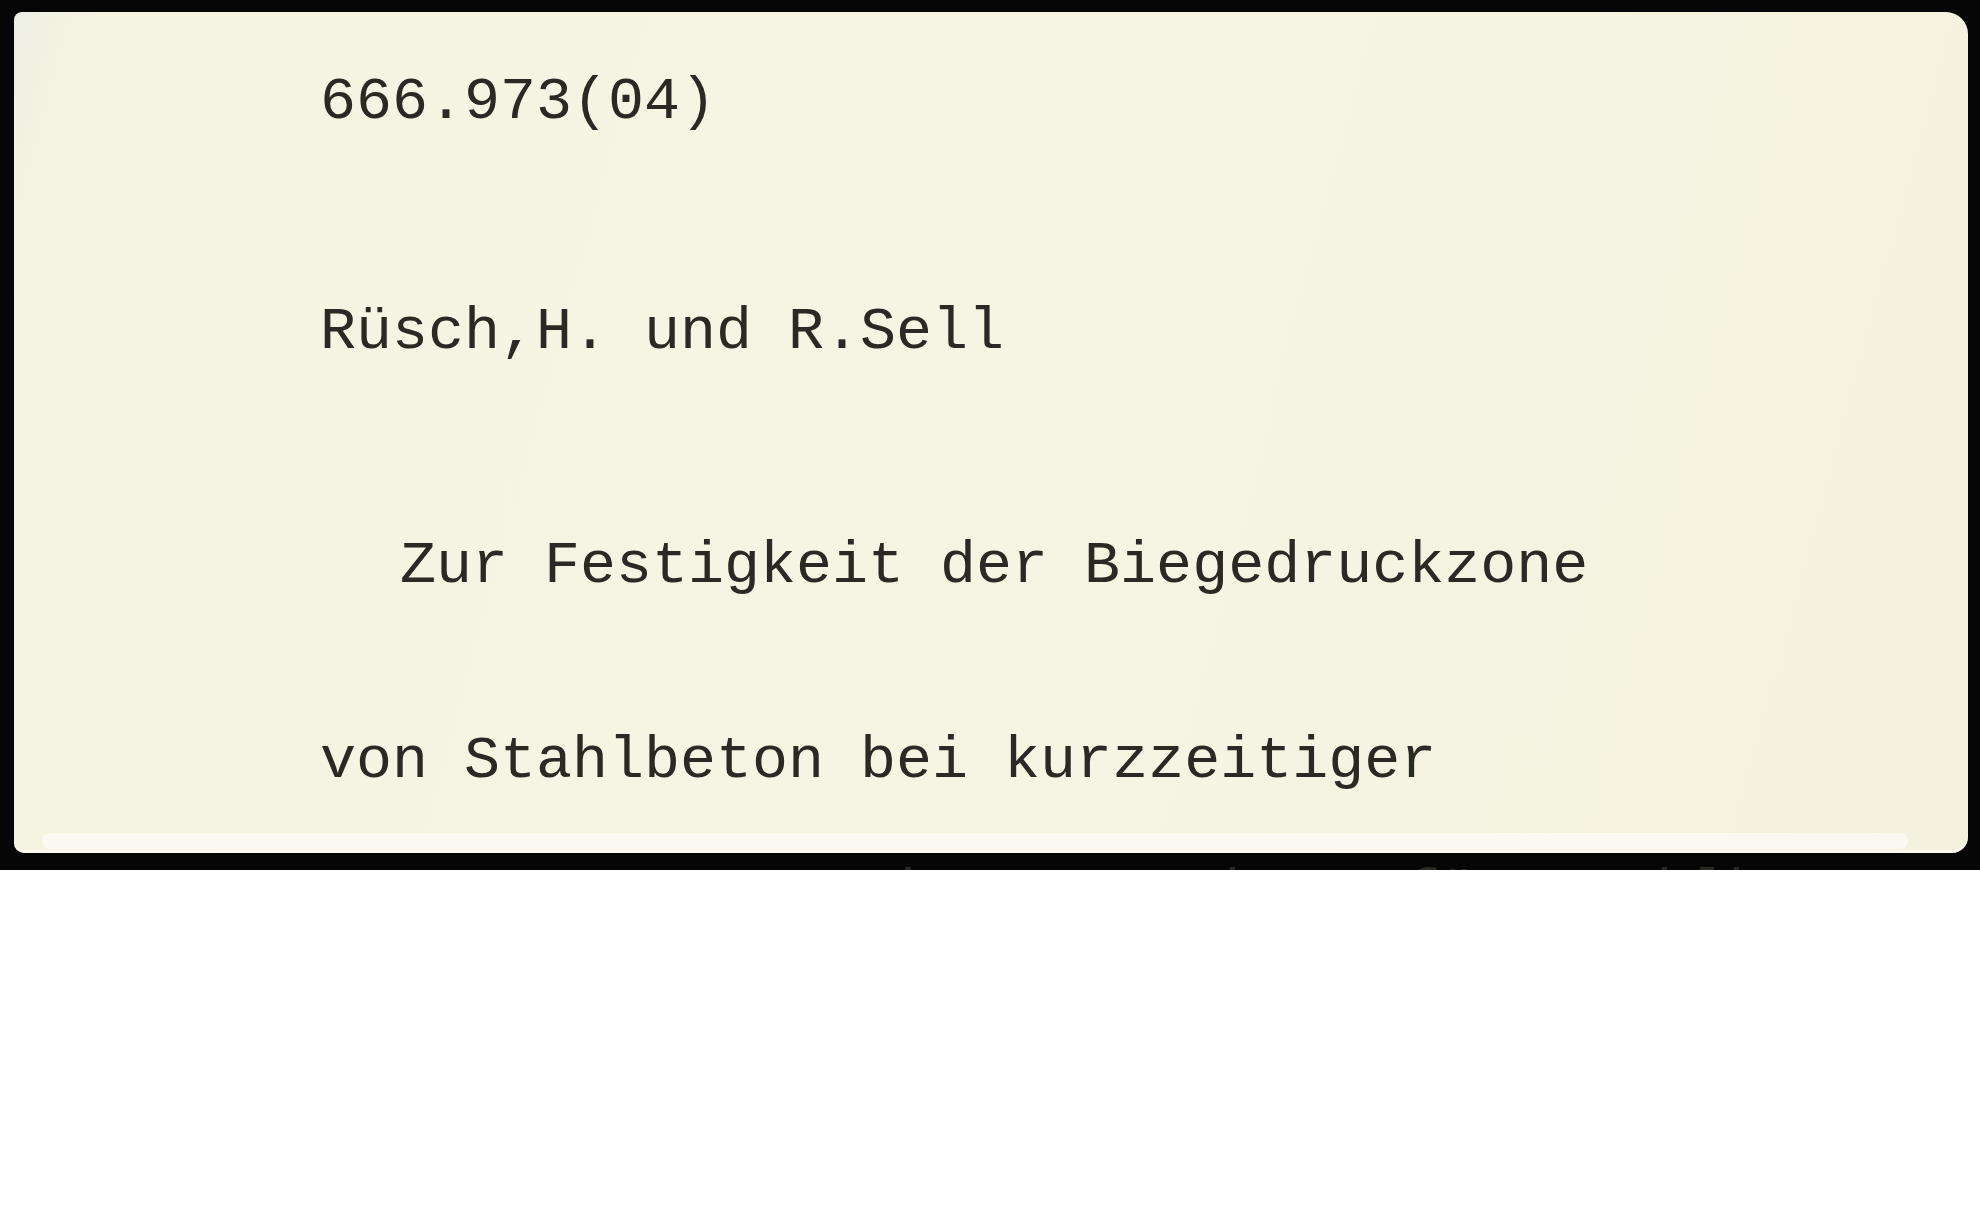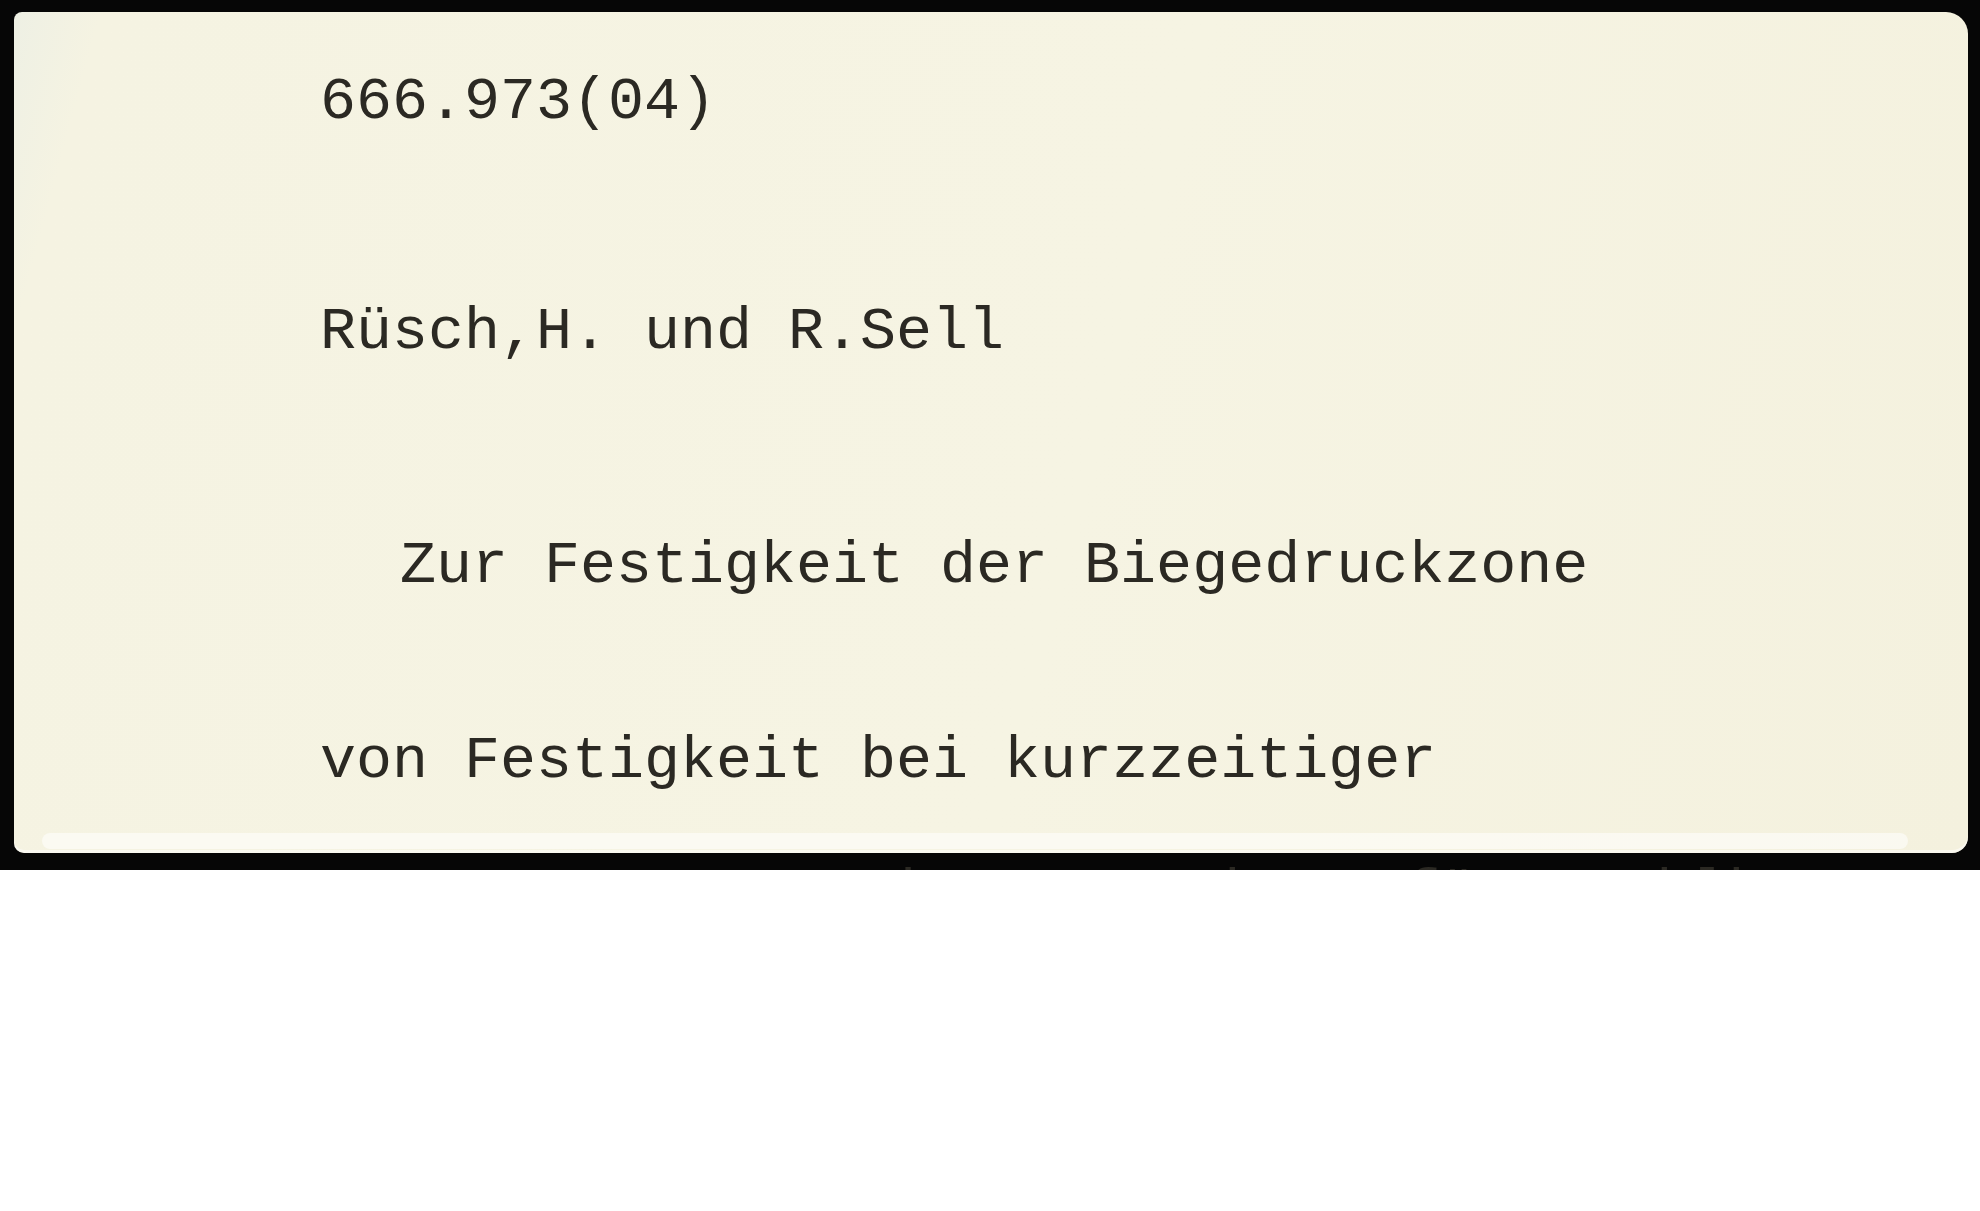--- a/index.html
+++ b/index.html
@@ -101,21 +101,21 @@
 
 <div class="scan">
   <div class="card">
 
     <div class="typed call-number">666.973(04)</div>
 
     <div class="typed author-line">Rüsch,H. und R.Sell</div>
 
     <div class="typed title-block">
       <div class="title-line indent">Zur Festigkeit der Biegedruckzone</div>
-      <div class="title-line">von Festigkeit bei kurzzeitiger</div>
+      <div class="title-line">von Stahlbeton bei kurzzeitiger</div>
       <div class="title-line">Lasteinwirkung. Berlin 1961. [58 s.]</div>
     </div>
 
     <div class="typed series-block">
       <div class="series-line">
         <span class="series-underlined">Deutscher Ausschuss für Stahlbeton</span><span>.</span>
       </div>
       <div class="series-line">
         <span class="series-underlined">Hft.143,s.33-90</span><span>.</span>
       </div>

